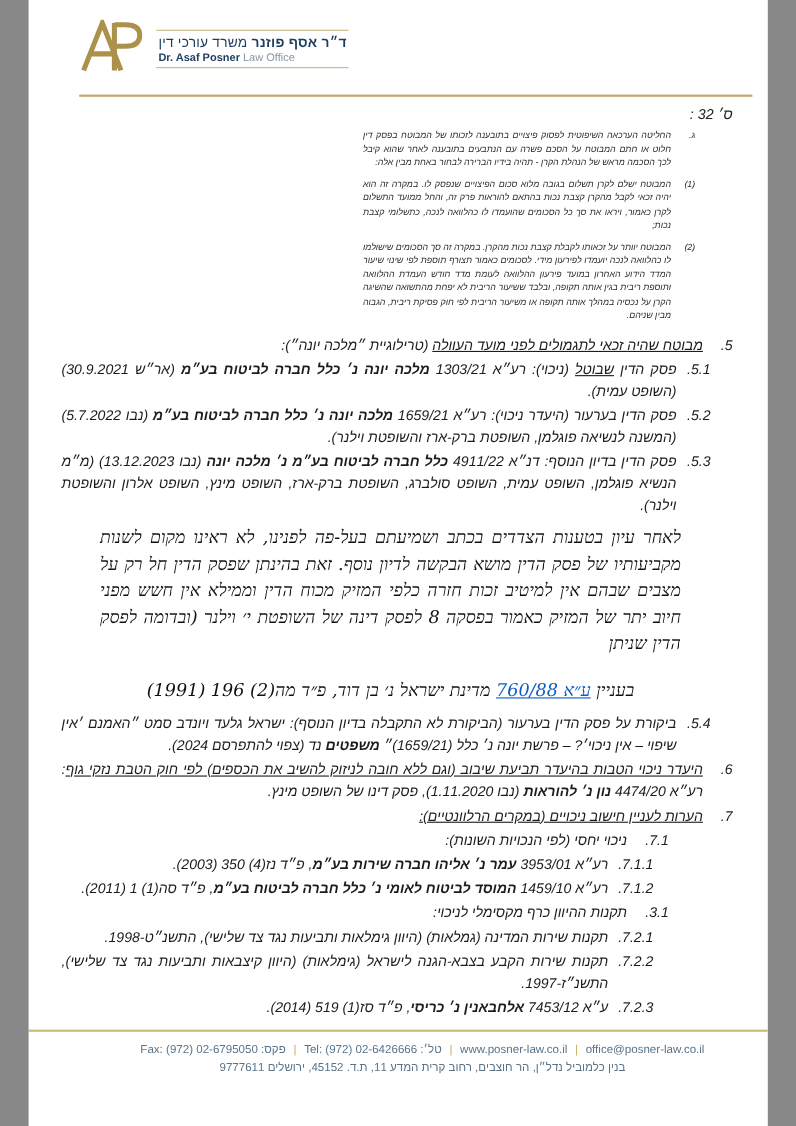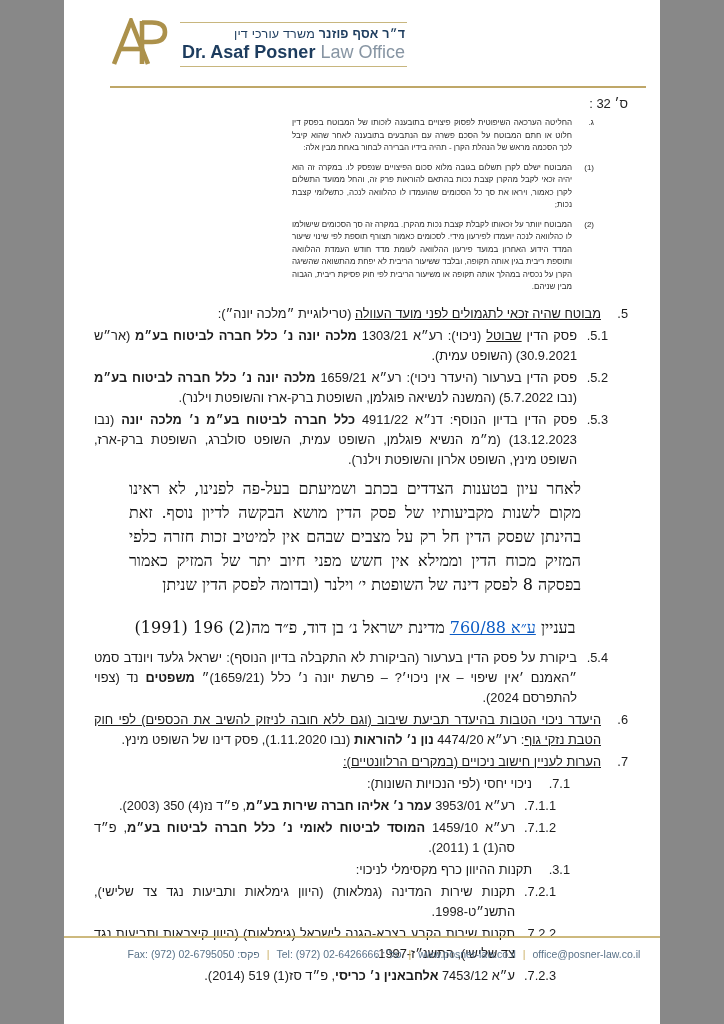--- a/index.html
+++ b/index.html
@@ -1,39 +1,39 @@
 <!DOCTYPE html>
 <html lang="he"><head>
 <meta charset="utf-8">
 <style>
   html,body{margin:0;padding:0;}
   body{background:#888;}
   .page{
     position:relative;
-    width:596px;height:1024px;
+    width:672px;height:1024px;
     background:#ffffff;
     margin:0 auto;
     overflow:hidden;
     font-family:"Liberation Sans",sans-serif;
     color:#1c1c1c;
   }
 
   
   .header{position:absolute;top:18px;left:46px;right:32px;}
   .brand{display:flex;align-items:center;gap:10px;}
   .monogram{flex:0 0 auto;}
   .brand-text{display:flex;flex-direction:column;border-top:1px solid #c8b67e;border-bottom:1px solid #c8b67e;padding:4px 2px 3px;}
   .brand-he{direction:rtl;font-size:12.5px;color:#1d3c5e;letter-spacing:.2px;}
   .brand-he b{font-weight:700;}
-  .brand-en{font-size:18px;color:#8795a3;margin-top:1px;}
+  .brand-en{font-size:10px;color:#8795a3;margin-top:1px;}
   .brand-en b{color:#1d3c5e;font-weight:700;}
   .header-rule{position:absolute;top:86px;left:46px;right:14px;height:0;border-top:2px solid #bfa768;}
 
   
-  .doc{position:absolute;top:96px;left:30px;right:32px;direction:rtl;text-align:right;}
+  .doc{position:absolute;top:96px;left:30px;right:32px;direction:rtl;text-align:right;font-style:italic;}
   .sec-label{font-size:13px;margin-bottom:5px;color:#222;}
 
   .quote-block{margin:6px 34px 10px 0;width:302px;margin-left:auto;}
   .q-item{display:flex;margin-bottom:7px;}
   .q-marker{flex:0 0 22px;font-size:8px;line-height:12.5px;color:#2b2b2b;}
   .q-text{flex:1;font-size:8px;line-height:12.5px;text-align:justify;color:#2b2b2b;}
 
   .item{display:flex;font-size:12.8px;line-height:20px;margin-bottom:2px;}
   .item .marker{flex:0 0 auto;padding-left:5px;white-space:nowrap;}
   .item .txt{flex:1;text-align:justify;}
@@ -166,15 +166,16 @@
       <span class="marker">7.2.3.</span>
       <div class="txt"><span>ע״א 7453/12 </span><span class="r-b">אלחבאנין נ׳ כריסי</span><span>, פ״ד סז(1) 519 (2014).</span></div>
     </div>
 
   </div>
 
   <div class="footer">
     <div class="f-line f-line1">
       <span class="seg">Fax: (972) 02-6795050 :פקס</span><span class="f-sep">|</span><span class="seg">Tel: (972) 02-6426666 :טל׳</span><span class="f-sep">|</span><span class="seg">www.posner-law.co.il</span><span class="f-sep">|</span><span class="seg">office@posner-law.co.il</span>
     </div>
+    <div class="f-line f-he">בנין כלמוביל נדל״ן, הר חוצבים, רחוב קרית המדע 11, ת.ד. 45152, ירושלים 9777611</div>
   </div>
 
 </div>
 
 </body></html>

